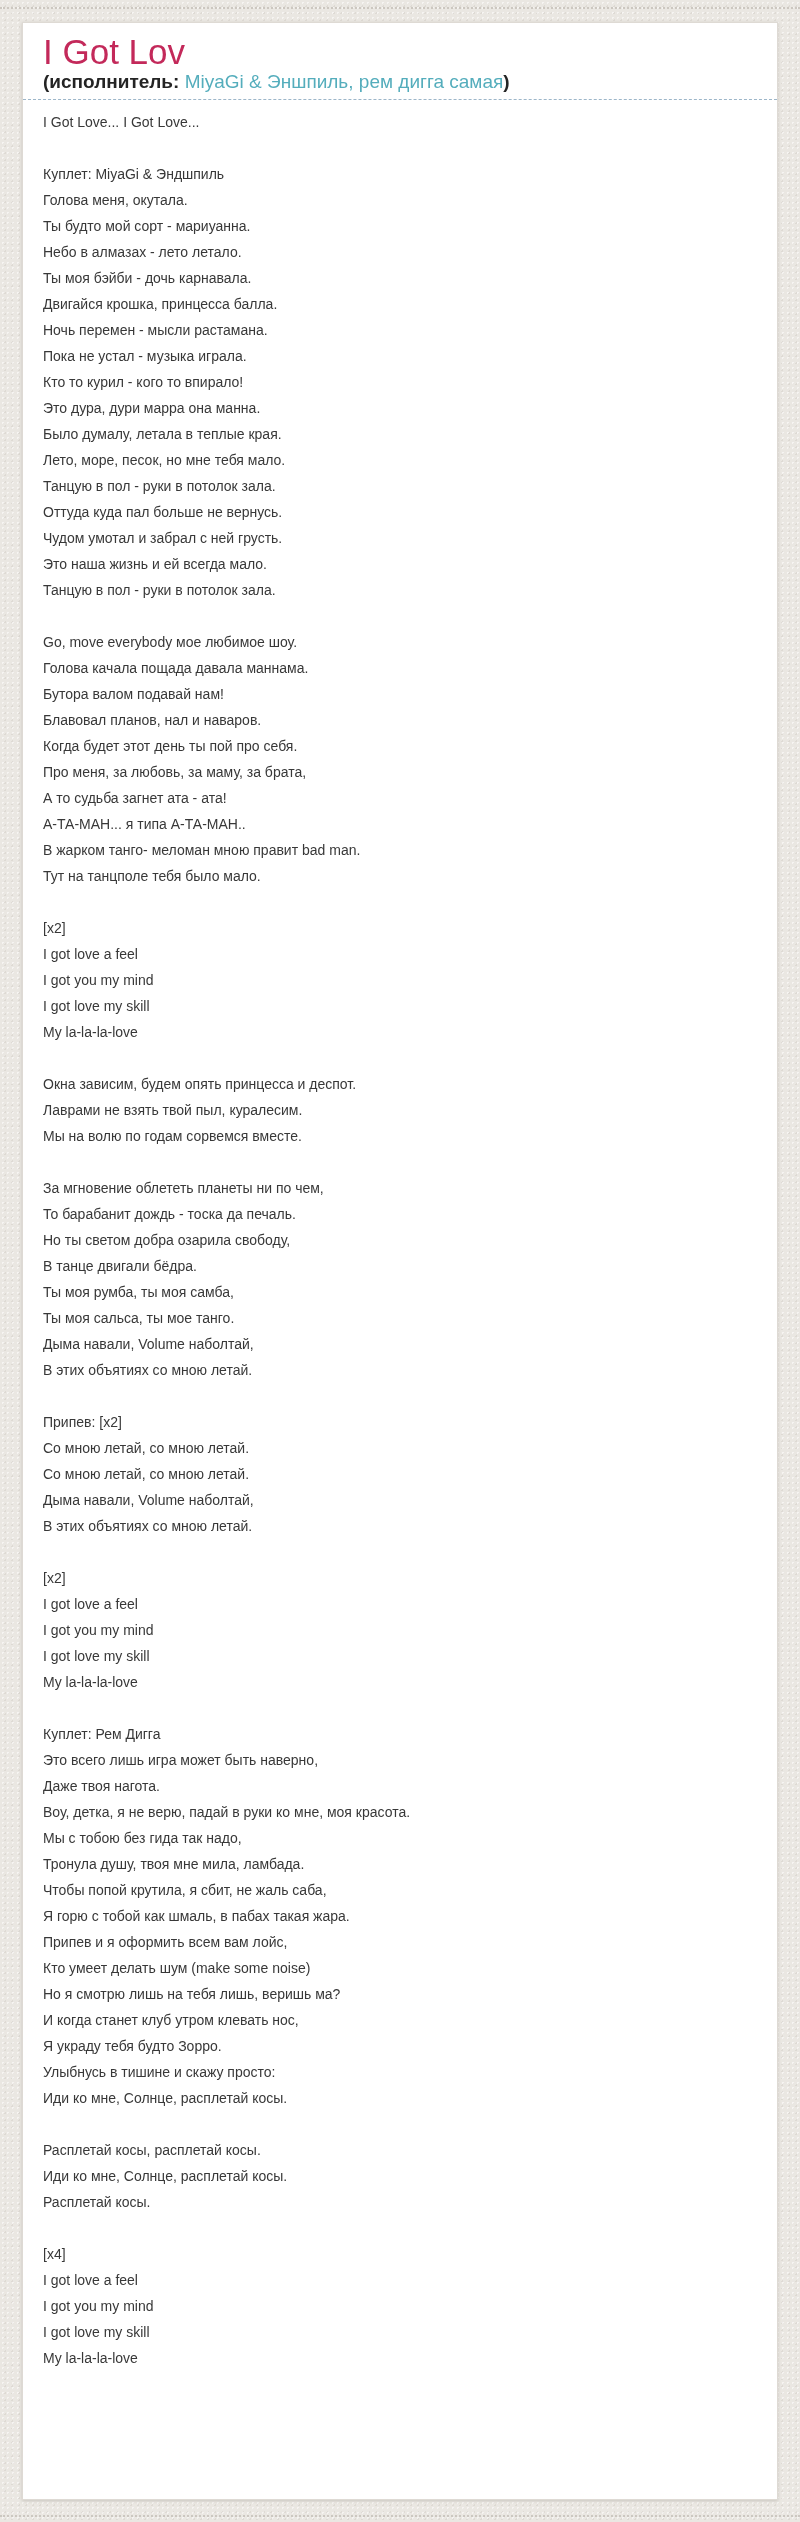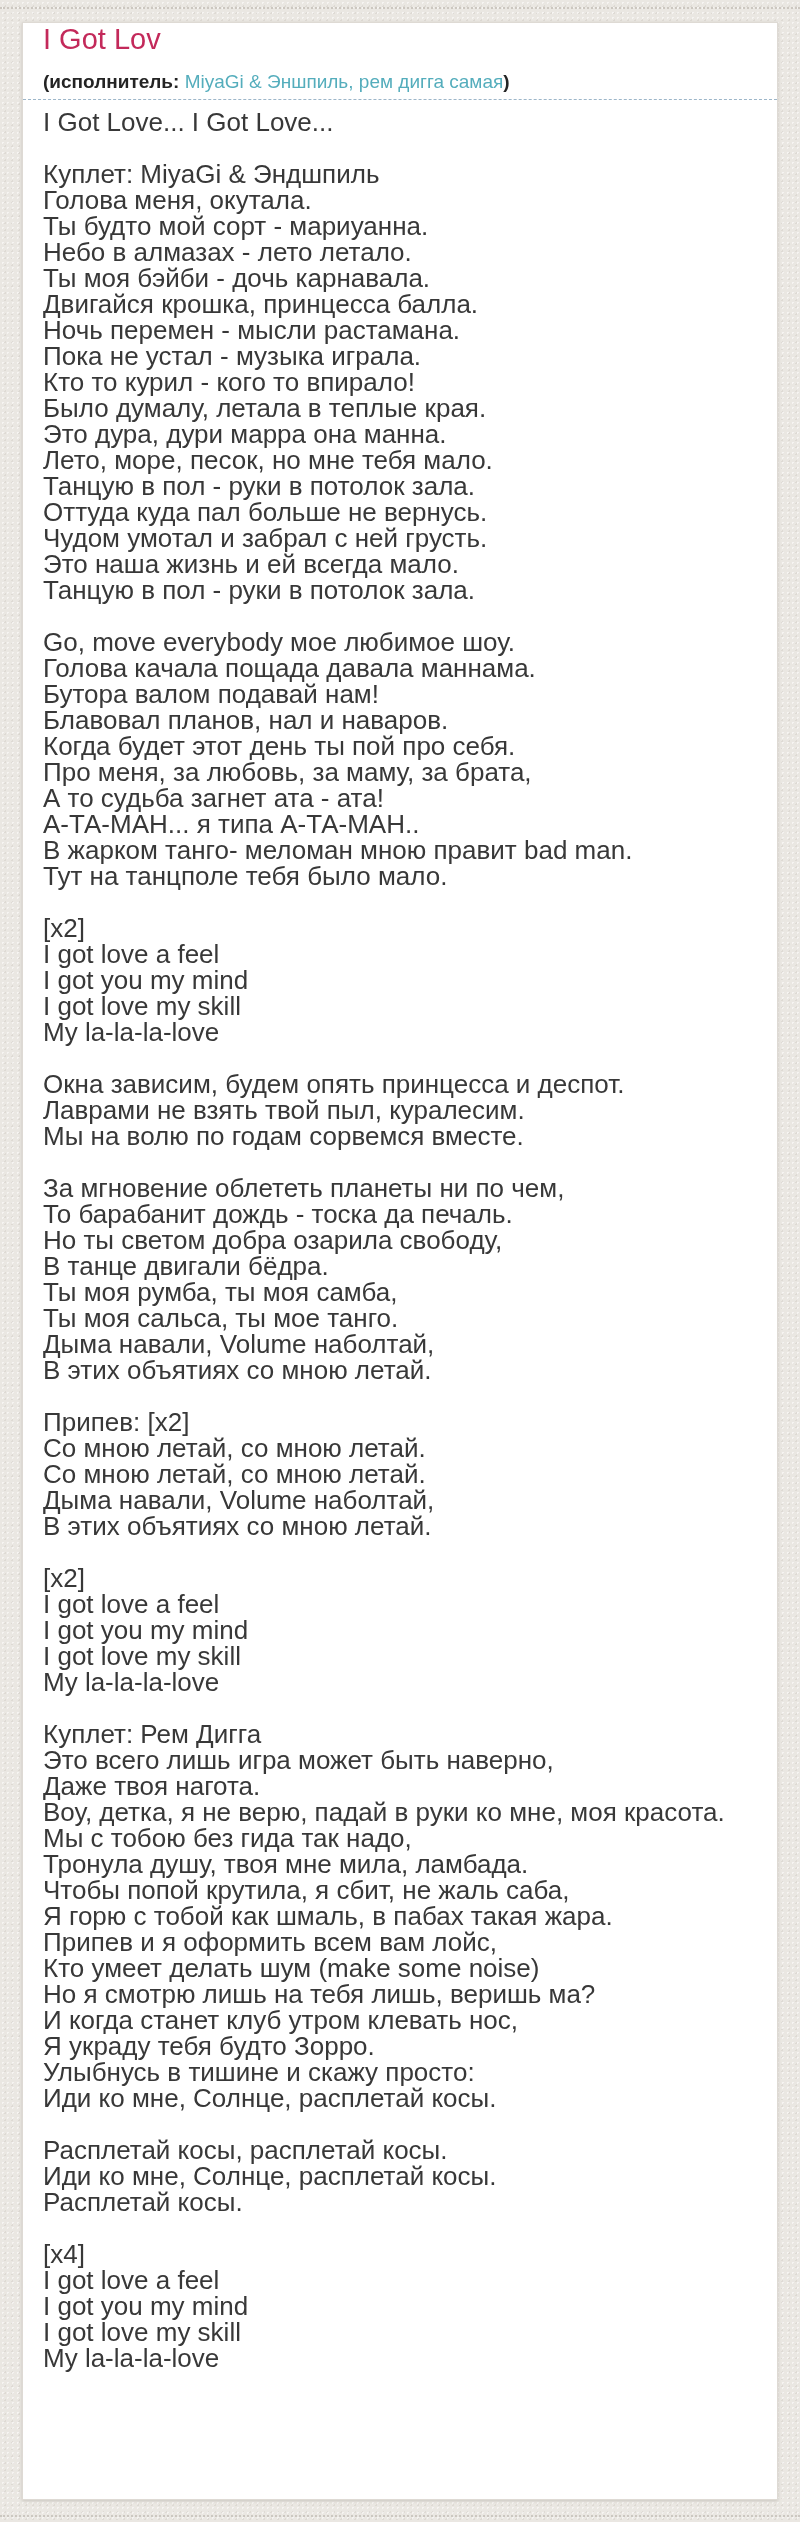--- a/index.html
+++ b/index.html
@@ -40,47 +40,47 @@
     margin: 0 auto;
     top: 22px;
     box-sizing: border-box;
     min-height: 2478px;
     background: var(--card-bg, #ffffff);
     border: 1px solid #dedad4;
     box-shadow: 0 1px 3px rgba(120,112,100,0.28);
   }
   .song-title {
     margin: 0 20px;
-    padding-top: 0;
-    font-size: 29px;
+    padding-top: 13px;
+    font-size: 35px;
     line-height: 32px;
     font-weight: normal;
     color: var(--title, #c3295a);
   }
   .artist-row {
-    margin-top: 16px;
+    margin-top: 3px;
     padding: 0 20px 6px 20px;
     border-bottom: 1px dashed var(--dashed-line, #9db6c9);
     font-size: 19px;
     line-height: 22px;
     color: #242424;
   }
   .artist-prefix, .artist-suffix {
     font-weight: bold;
     color: #242424;
   }
   .artist-link {
     color: var(--artist-link, #54adbc);
     text-decoration: none;
     font-weight: normal;
     cursor: pointer;
   }
   .lyrics {
     padding: 9px 20px 26px 20px;
-    font-size: 26px;
+    font-size: 14px;
     line-height: 26px;
     color: var(--lyrics-text, #383838);
   }
   .lyric-line {
     min-height: 26px;
     white-space: pre-wrap;
   }
 </style>
 </head>
 <body>
@@ -94,22 +94,22 @@
         <div class="lyric-line">&nbsp;</div>
         <div class="lyric-line">Куплет: MiyaGi &amp; Эндшпиль</div>
         <div class="lyric-line">Голова меня, окутала.</div>
         <div class="lyric-line">Ты будто мой сорт - мариуанна.</div>
         <div class="lyric-line">Небо в алмазах - лето летало.</div>
         <div class="lyric-line">Ты моя бэйби - дочь карнавала.</div>
         <div class="lyric-line">Двигайся крошка, принцесса балла.</div>
         <div class="lyric-line">Ночь перемен - мысли растамана.</div>
         <div class="lyric-line">Пока не устал - музыка играла.</div>
         <div class="lyric-line">Кто то курил - кого то впирало!</div>
+        <div class="lyric-line">Это дура, дури марра она манна.</div>
         <div class="lyric-line">Было думалу, летала в теплые края.</div>
-        <div class="lyric-line">Это дура, дури марра она манна.</div>
         <div class="lyric-line">Лето, море, песок, но мне тебя мало.</div>
         <div class="lyric-line">Танцую в пол - руки в потолок зала.</div>
         <div class="lyric-line">Оттуда куда пал больше не вернусь.</div>
         <div class="lyric-line">Чудом умотал и забрал с ней грусть.</div>
         <div class="lyric-line">Это наша жизнь и ей всегда мало.</div>
         <div class="lyric-line">Танцую в пол - руки в потолок зала.</div>
         <div class="lyric-line">&nbsp;</div>
         <div class="lyric-line">Go, move everybody мое любимое шоу.</div>
         <div class="lyric-line">Голова качала пощада давала маннама.</div>
         <div class="lyric-line">Бутора валом подавай нам!</div>

